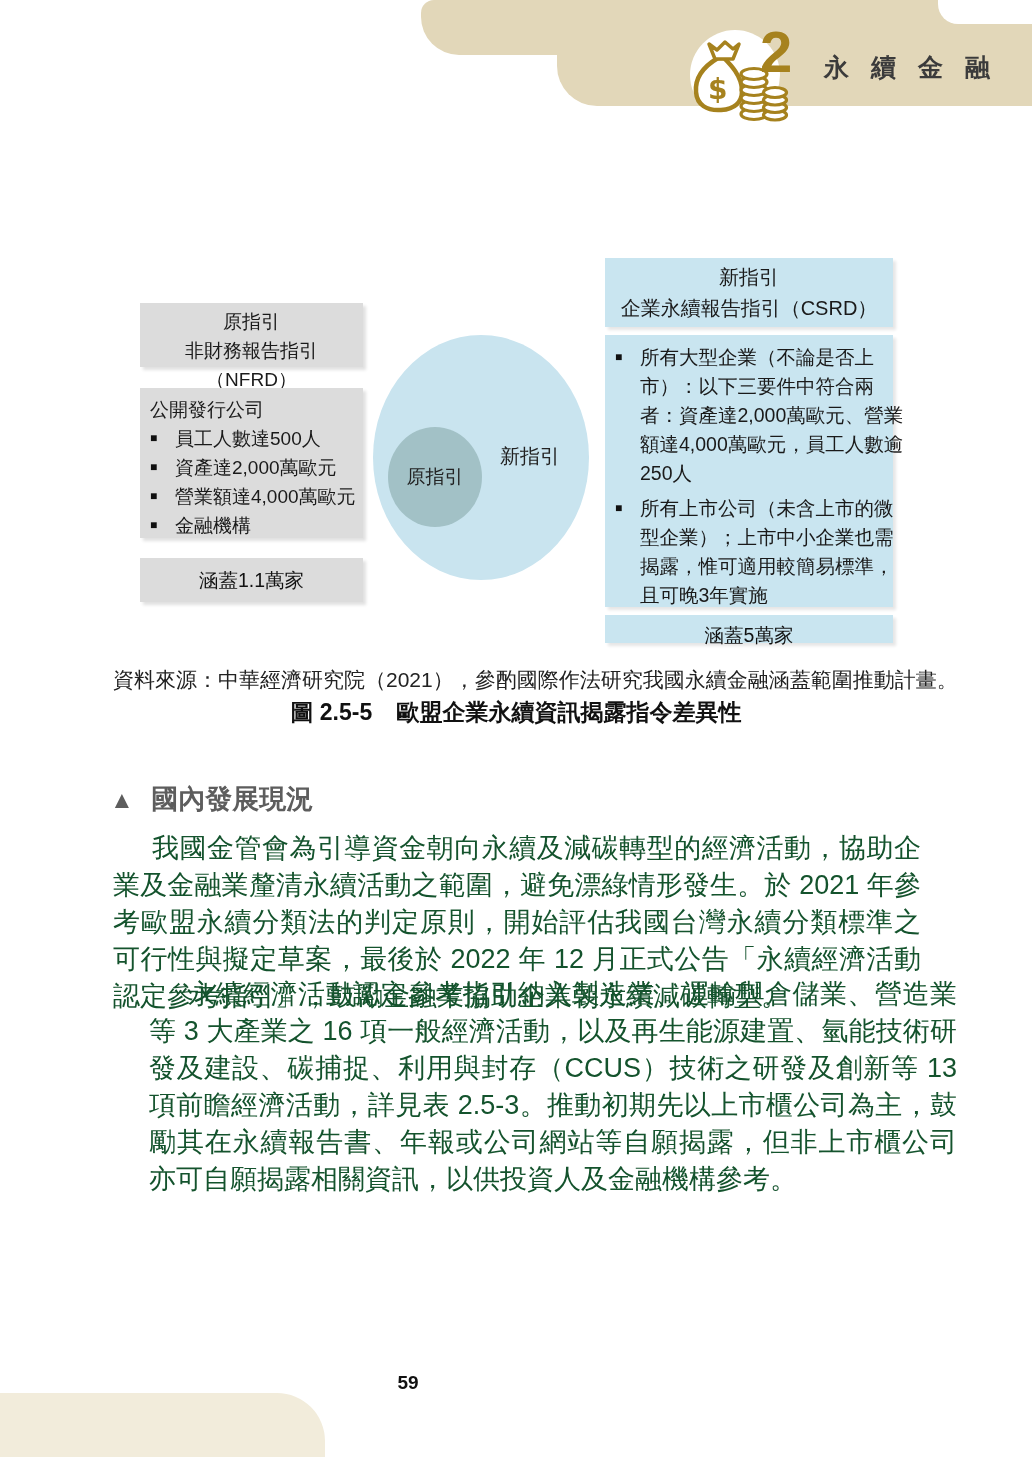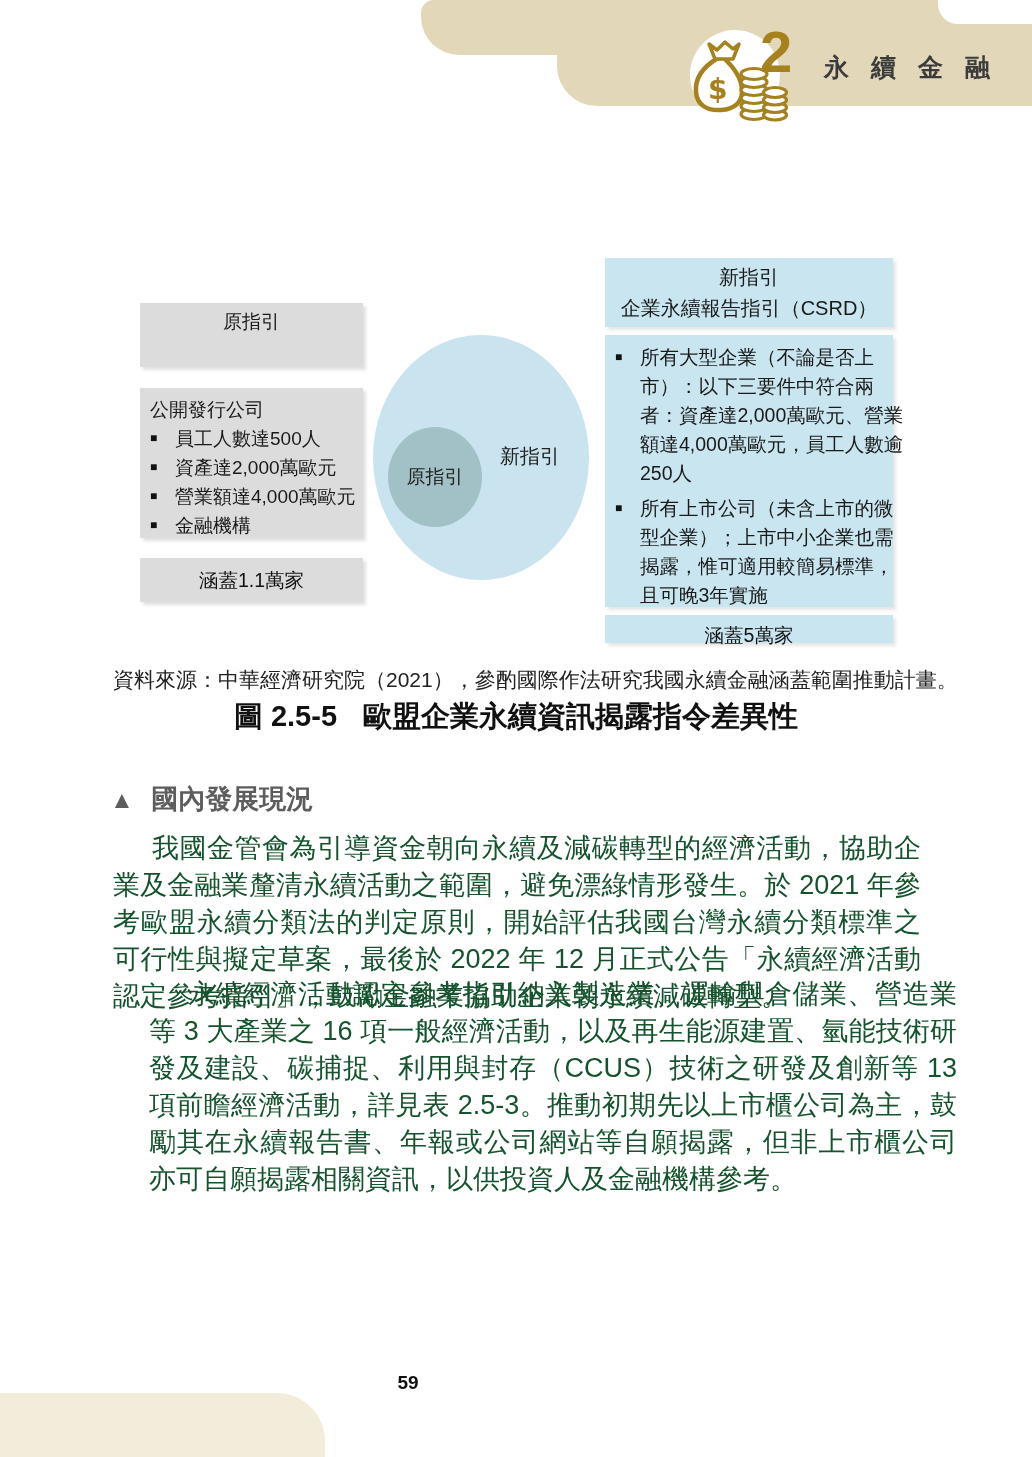--- a/index.html
+++ b/index.html
@@ -28,21 +28,21 @@
   .bbox-body{padding:8px 0 0 10px;font-size:19.5px;line-height:29px;color:#1a1a1a;}
   .brow{display:flex;}
   .brow .mk{flex:0 0 25px;font-size:12px;line-height:29px;color:#111;}
   .brow .tx{flex:1;min-width:0;}
   .bbox-body .brow{margin-bottom:6px;}
   .bbox-body .brow .tx{margin-right:-12px;} 
   .coverage{font-weight:normal;text-align:center;font-size:19.5px;color:#111;}
   .footnote-row{font-size:19.5px;line-height:28px;margin-top:2px;color:#1a1a1a;padding-left:0;}
   
   .fig-source{position:absolute;left:113px;top:666px;font-size:21px;color:#222;}
-  .fig-caption{position:absolute;left:0;top:697px;width:1032px;text-align:center;font-size:29px;font-weight:bold;color:#111;}
+  .fig-caption{position:absolute;left:0;top:697px;width:1032px;text-align:center;font-size:23px;font-weight:bold;color:#111;}
   .fig-caption .cap-title{margin-left:18px;}
   .sec-heading{position:absolute;left:110px;top:781px;font-size:27px;font-weight:bold;color:#5d5d5d;}
   .sec-heading .tri{font-size:24px;margin-right:10px;color:#5d5d5d;}
   .body-par{position:absolute;left:113px;width:808px;font-size:27px;line-height:37px;text-align:justify;text-indent:39px;color:#14532d;}
   .p1{top:830px;}
   .p2{top:976px;margin-left:36px;}
   
   .page-num{position:absolute;left:0;top:1372px;width:816px;text-align:center;font-size:19px;font-weight:bold;color:#111;}
   .corner-deco{position:absolute;left:0;top:1393px;width:325px;height:64px;background:#f2ecdb;border-top-right-radius:48px;}
 </style>
@@ -78,20 +78,21 @@
 
   <div class="venn-outer"></div>
   <div class="venn-inner">
     <span class="venn-inner-label">原指引</span>
   </div>
   <div class="venn-outer-label">新指引</div>
 
   <div class="gbox" style="top:303px;height:64px;">
     <div class="box-h2">
       <div>原指引</div>
+      <div>非財務報告指引（NFRD）</div>
     </div>
   </div>
   <div class="gbox" style="top:388px;height:150px;">
     <div class="box-body gbox-body">
       <div>公開發行公司</div>
       <div class="brow">
         <span class="mk">■</span>
         <span class="tx">員工人數達500人</span>
       </div>
       <div class="brow">

